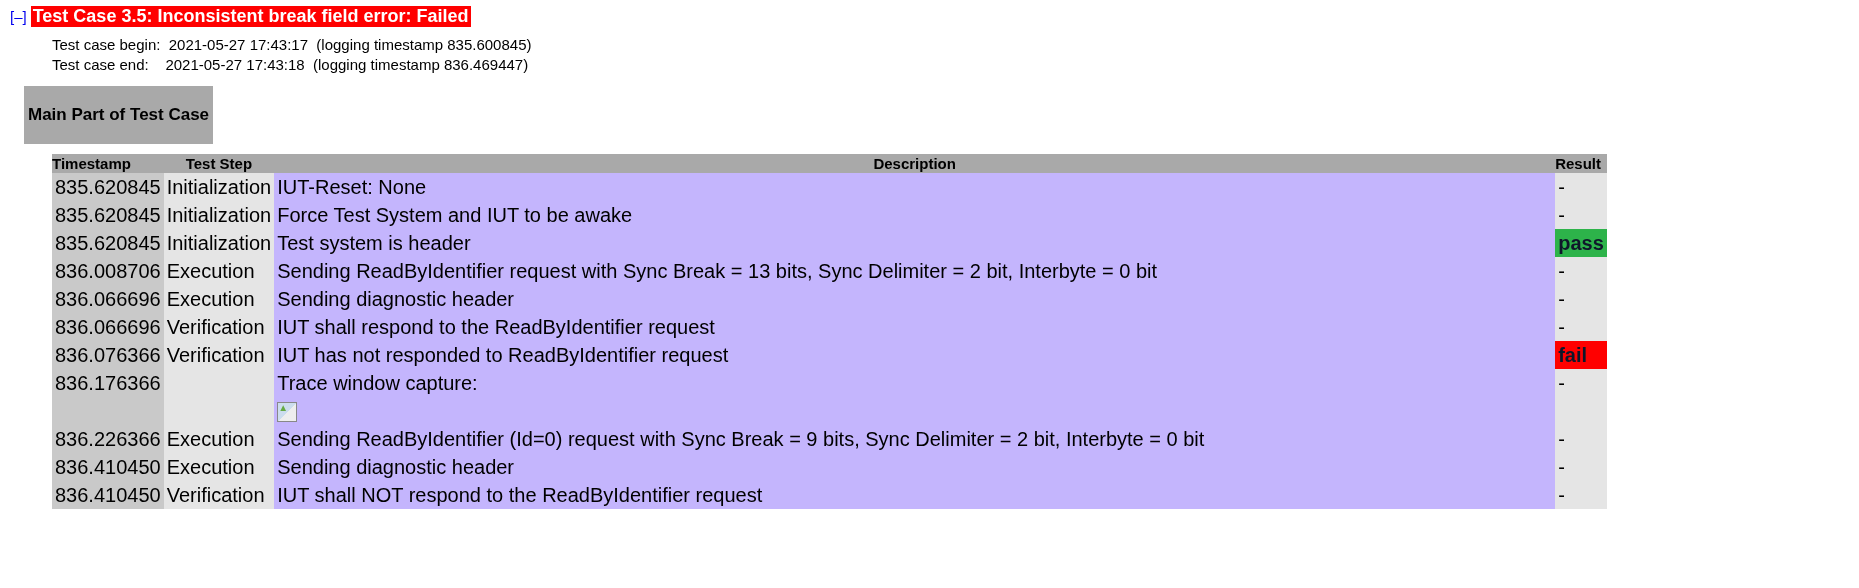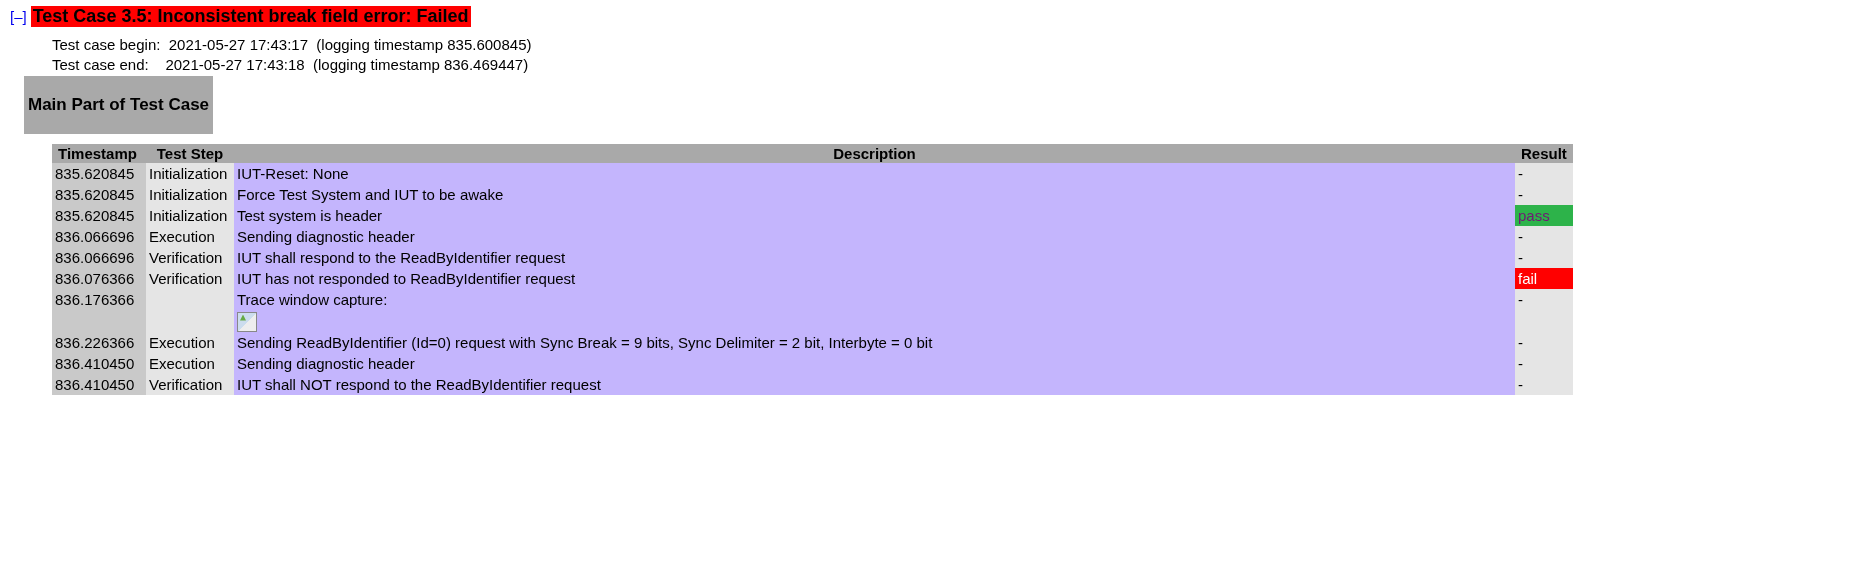--- a/index.html
+++ b/index.html
@@ -18,31 +18,31 @@
       gap: 4px;
       margin-bottom: 8px;
     }
     .toggle {
       color: #0000EE;
       font-size: 15px;
       cursor: pointer;
     }
     .tc-title {
       background: #ff0000;
-      color: #000000;
+      color: #ffffff;
       font-weight: bold;
       font-size: 18px;
       padding: 0 2px;
     }
     .meta {
       margin-left: 42px;
       white-space: pre;
       font-size: 15px;
       line-height: 1.35;
-      margin-bottom: 0;
+      margin-bottom: 10px;
     }
     .section-title {
       display: inline-block;
       background: #a9a9a9;
       font-weight: bold;
       font-size: 17px;
       padding: 19px 4px;
       margin-left: 14px;
       margin-bottom: 10px;
     }
@@ -52,36 +52,36 @@
       table-layout: fixed;
     }
     col.c-ts   { width: 94px; }
     col.c-step { width: 88px; }
     col.c-desc { width: 1281px; }
     col.c-res  { width: 49px; }
     th {
       background: #a9a9a9;
       font-weight: bold;
       text-align: center;
-      padding: 1px 6px;
+      padding: 1px 0;
       font-size: 15px;
     }
     th.left { text-align: left; }
     td {
       padding: 0 3px;
       vertical-align: top;
-      font-size: 15px;
+      font-size: 20px;
       line-height: 1.4;
     }
     td.ts   { background: #c9c9c9; }
     td.step { background: #e5e5e5; text-align: left; }
     td.desc { background: #c4b5fd; }
     td.res  { background: #e5e5e5; }
-    td.res-pass { background: #2db34a; color: #701a75; }
-    td.res-fail { background: #ff0000; color: #ffffff; }
+    td.res-pass { background: #2db34a; color: #0f172a; font-weight: bold; }
+    td.res-fail { background: #ff0000; color: #0f172a; font-weight: bold; }
     .broken-img {
       display: inline-block;
       width: 20px; height: 20px;
       border: 1px solid #888;
       position: relative;
       vertical-align: middle;
       background: linear-gradient(135deg,#cde 0 50%,#eee 50% 100%);
     }
     .broken-img::before {
       content: "";
@@ -134,20 +134,26 @@
         <td class="desc">Force Test System and IUT to be awake</td>
         <td class="res ">-</td>
       </tr>
       <tr>
         <td class="ts">835.620845</td>
         <td class="step">Initialization</td>
         <td class="desc">Test system is header</td>
         <td class="res res-pass">pass</td>
       </tr>
       <tr>
+        <td class="ts">836.008706</td>
+        <td class="step">Execution</td>
+        <td class="desc">Sending ReadByIdentifier request with Sync Break = 13 bits, Sync Delimiter = 2 bit, Interbyte = 0 bit</td>
+        <td class="res ">-</td>
+      </tr>
+      <tr>
         <td class="ts">836.066696</td>
         <td class="step">Execution</td>
         <td class="desc">Sending diagnostic header</td>
         <td class="res ">-</td>
       </tr>
       <tr>
         <td class="ts">836.066696</td>
         <td class="step">Verification</td>
         <td class="desc">IUT shall respond to the ReadByIdentifier request</td>
         <td class="res ">-</td>

